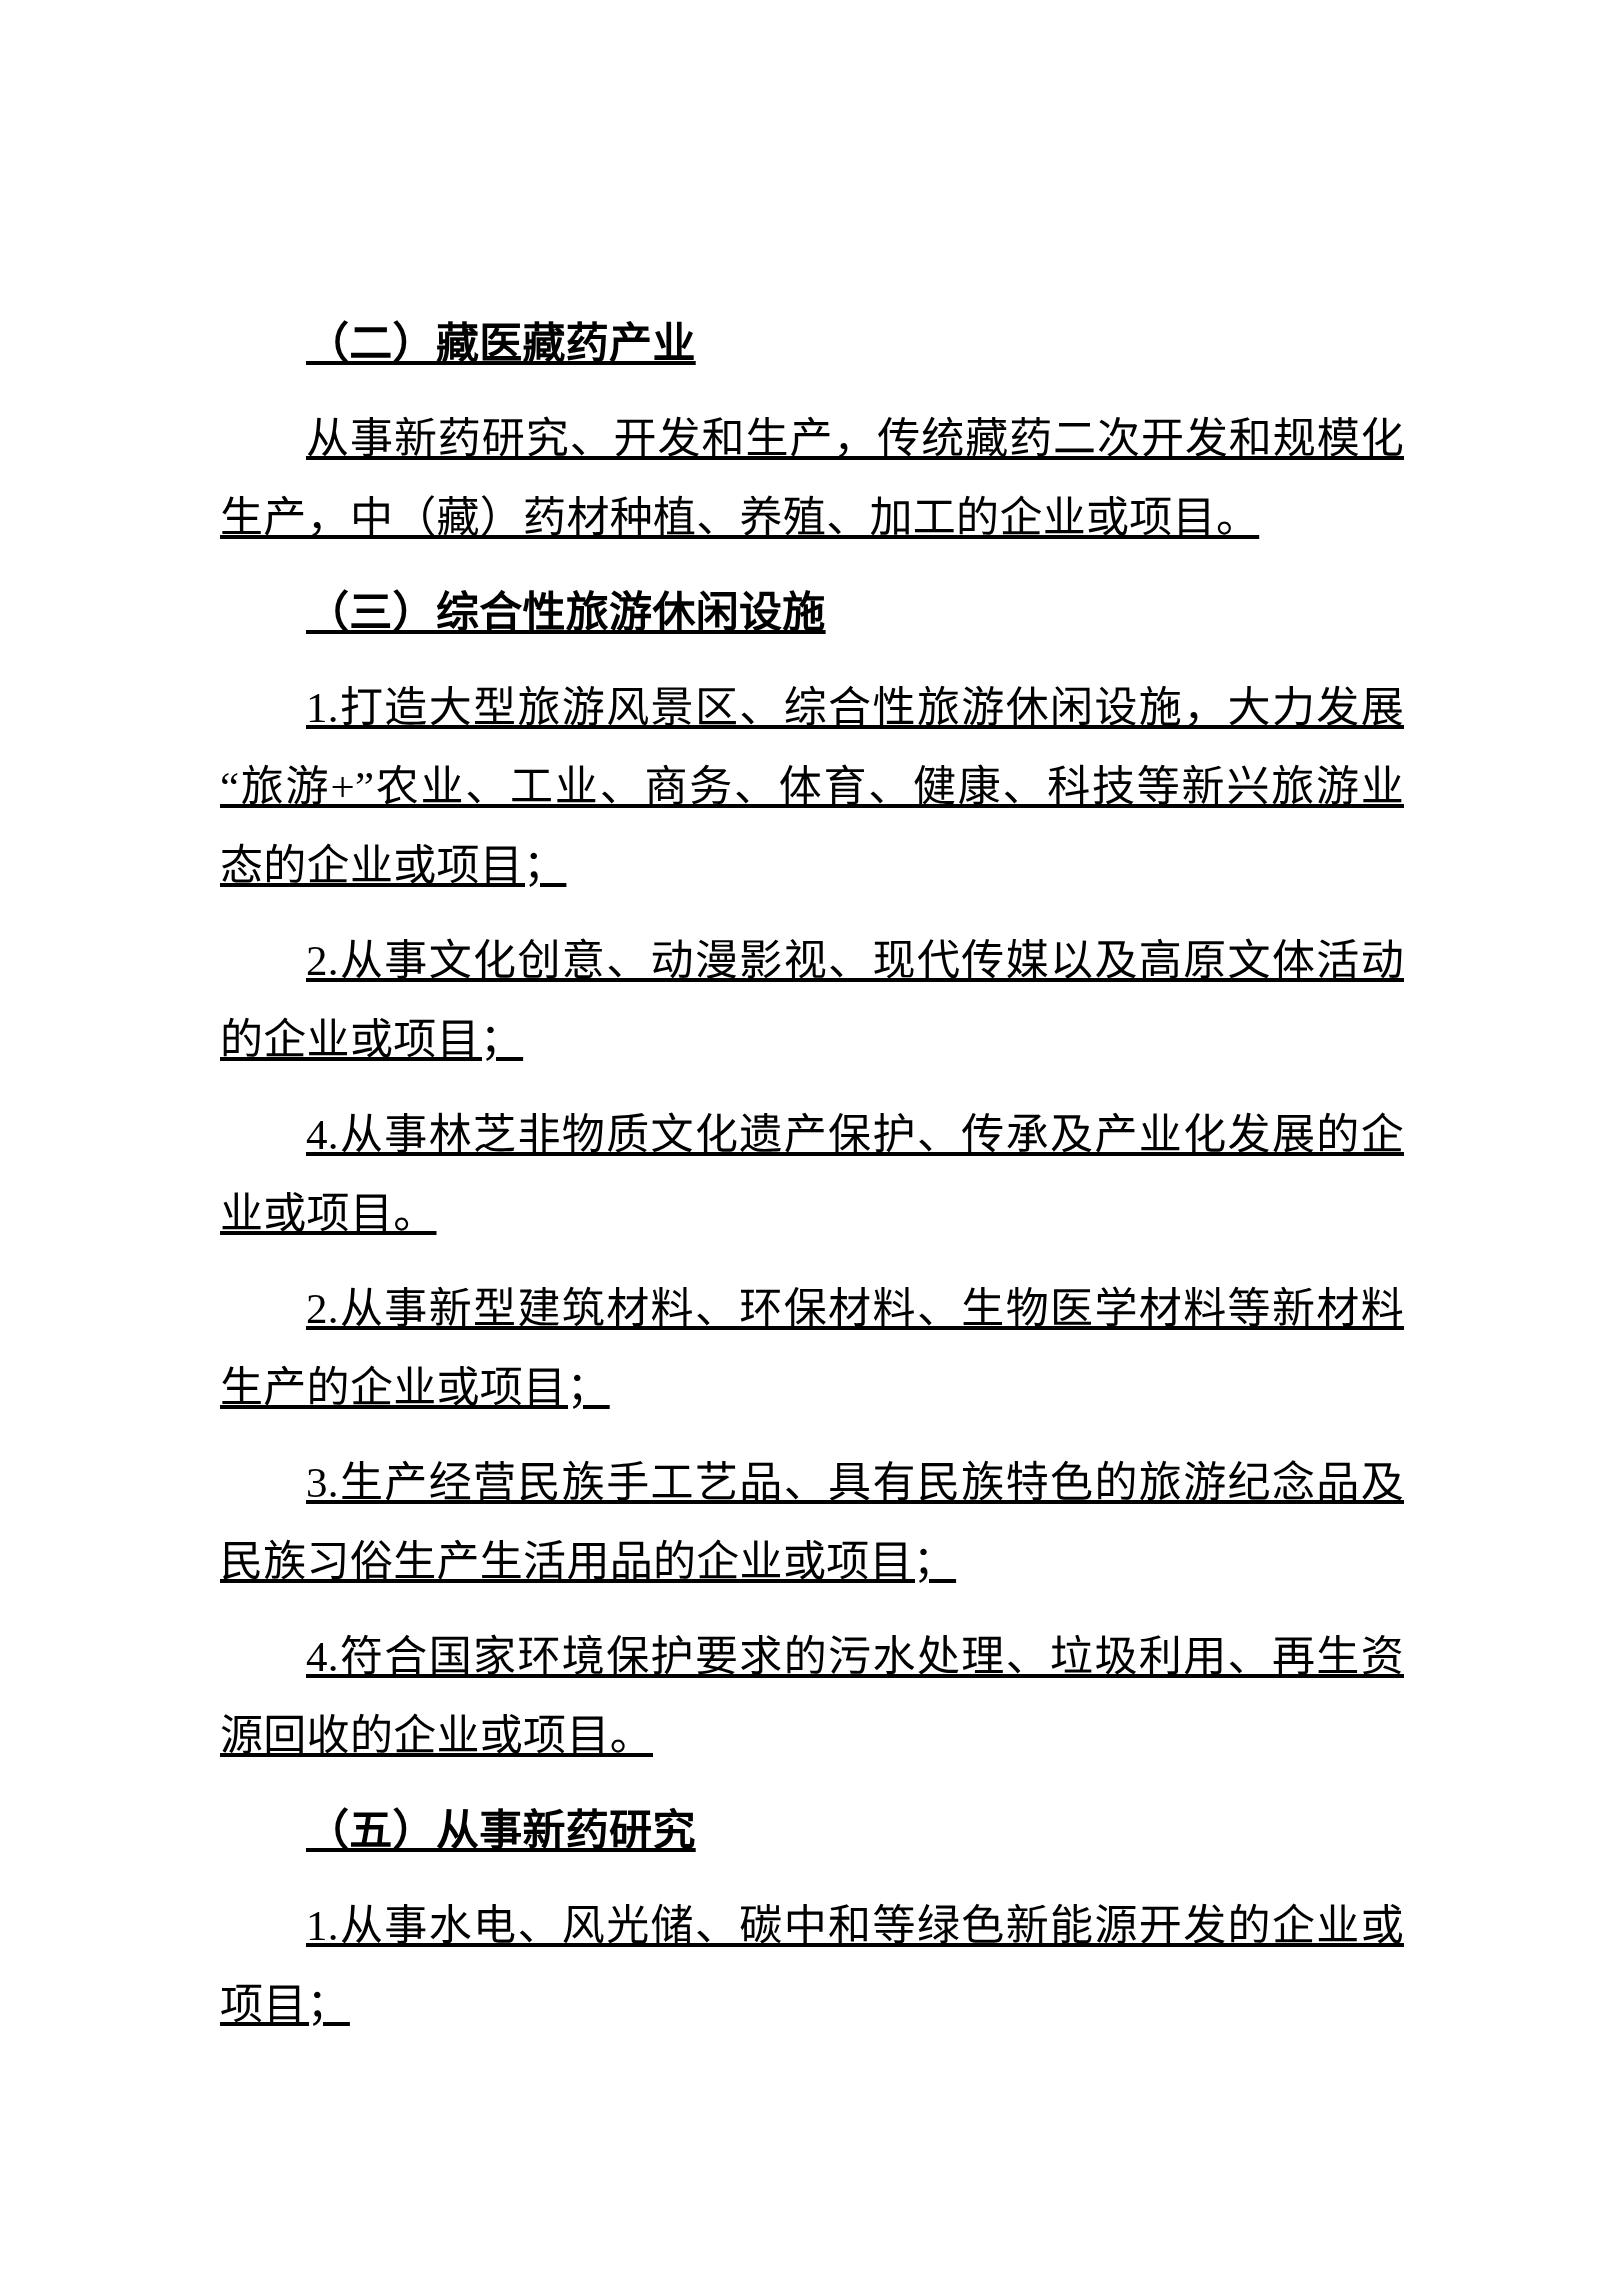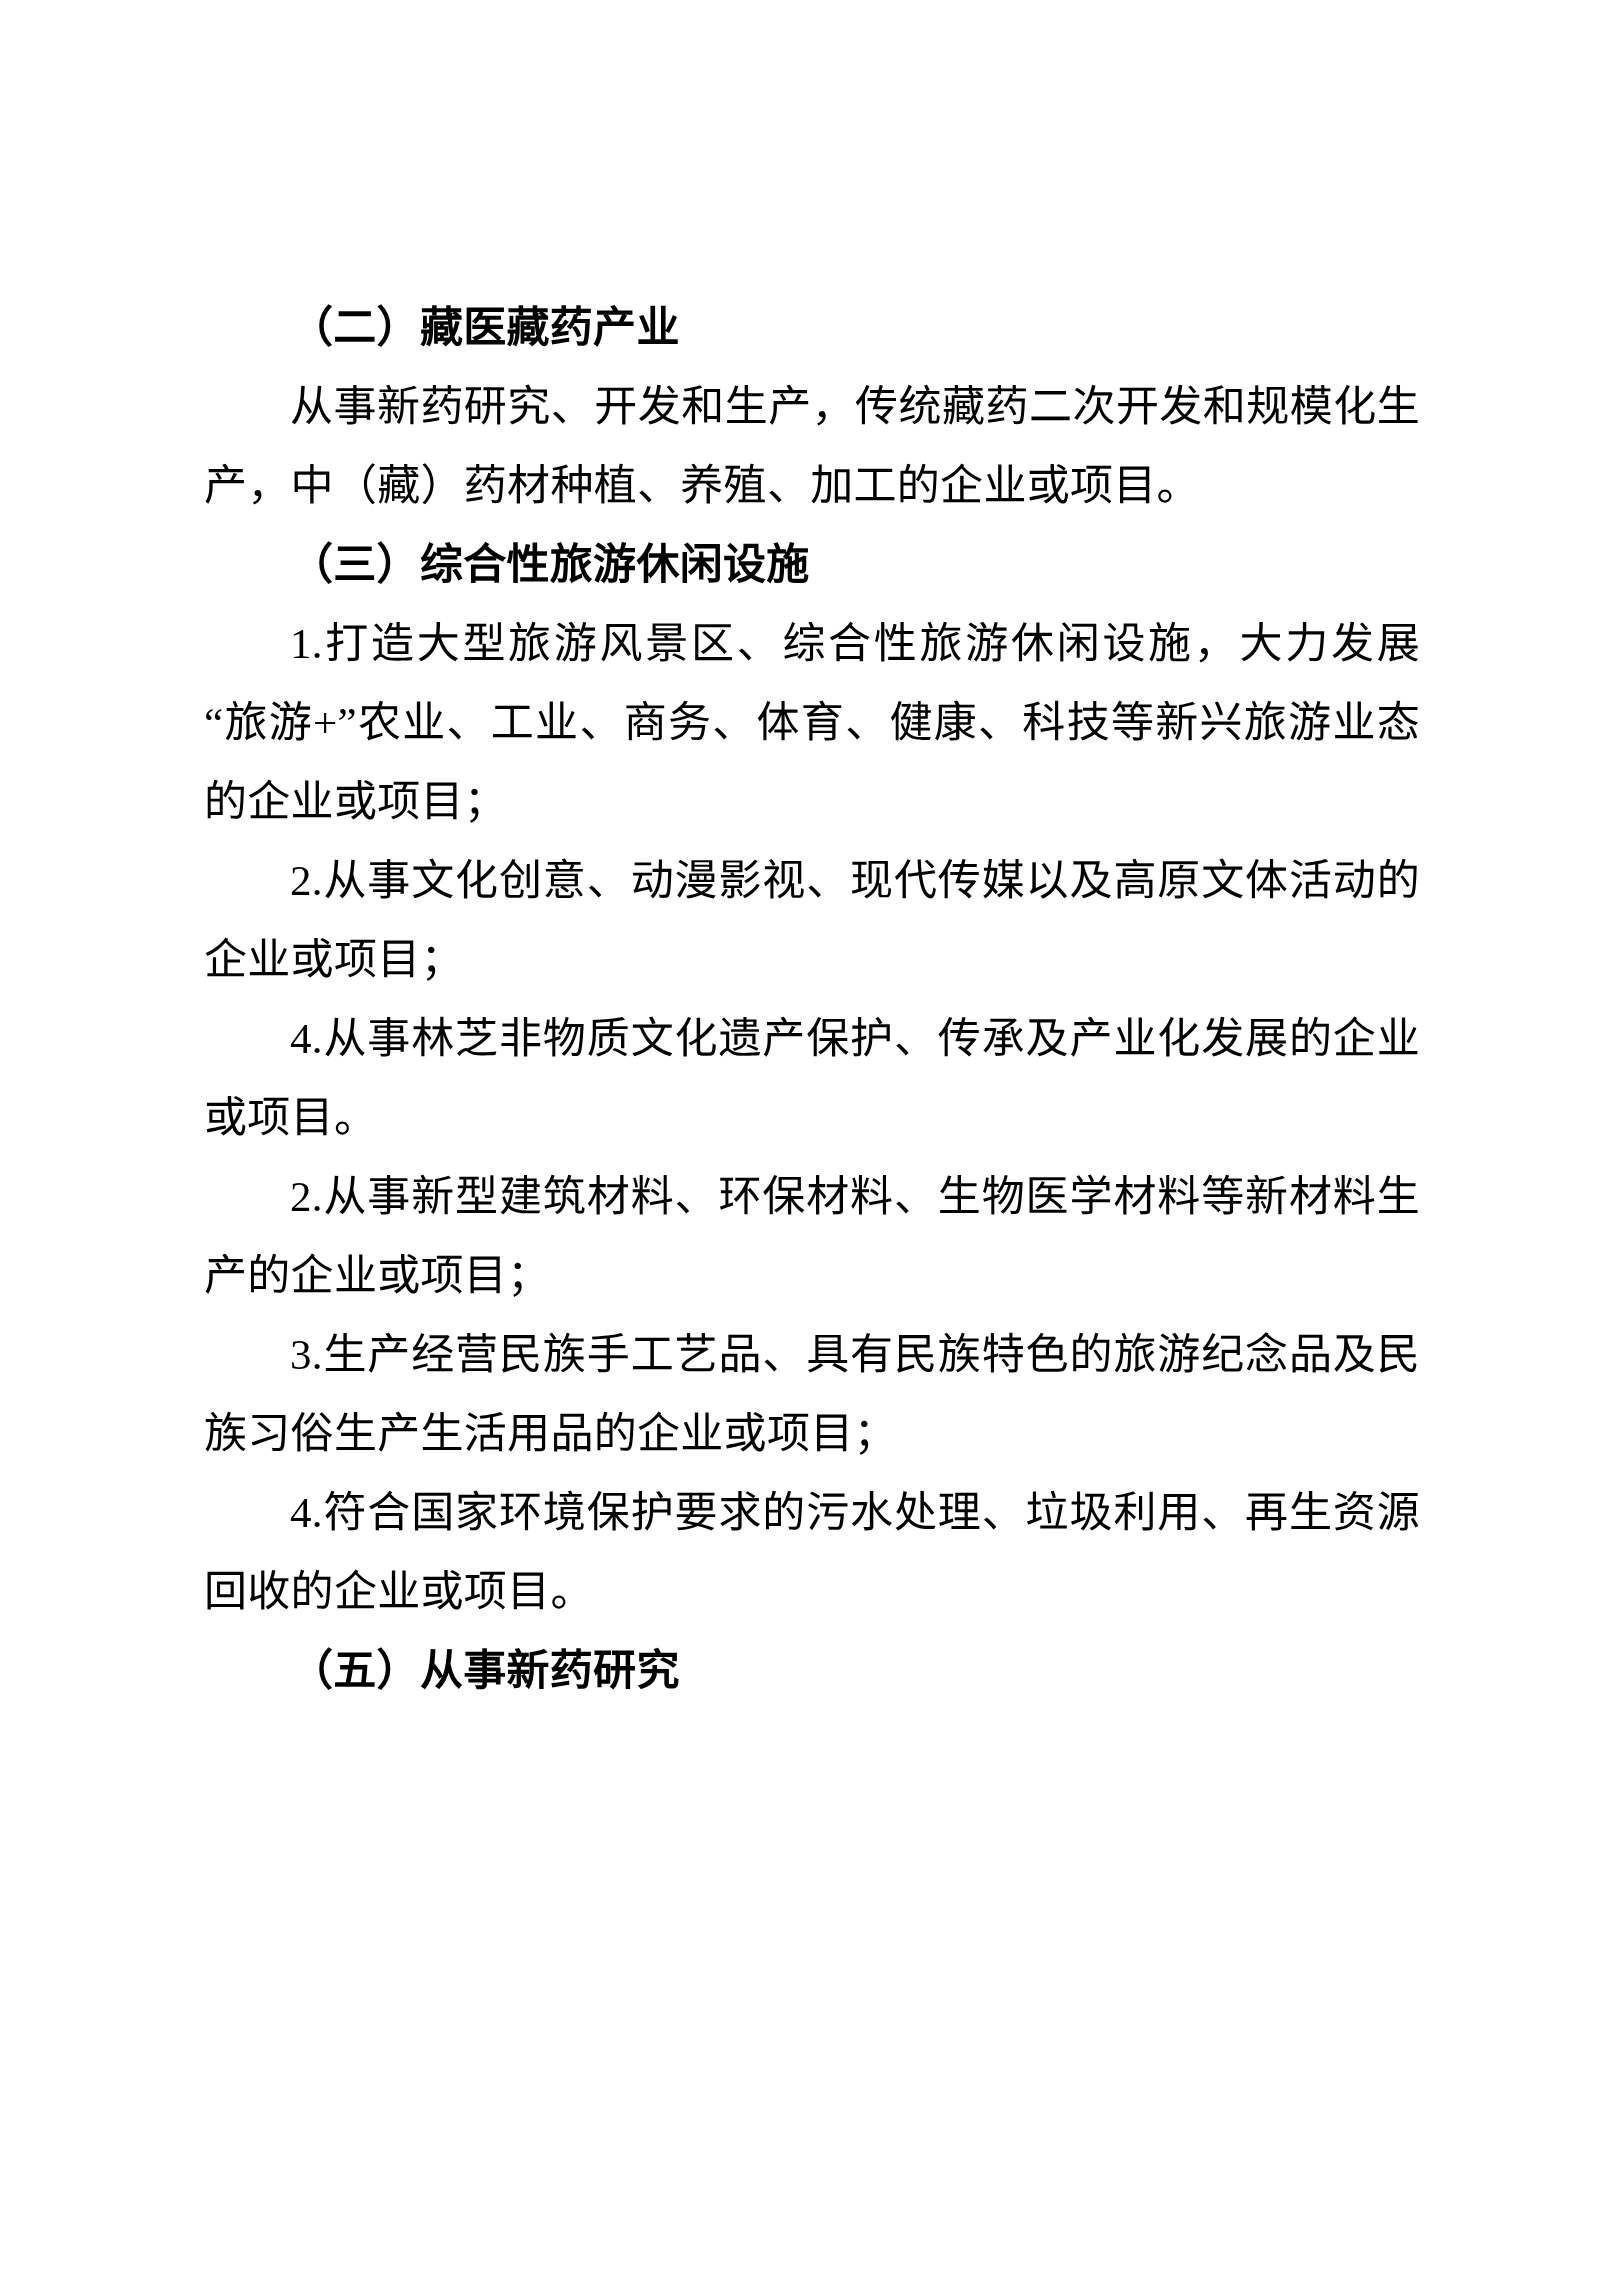--- a/index.html
+++ b/index.html
@@ -21,23 +21,24 @@
     width: 1216px;
     color: #000000;
     font-family: "Liberation Serif", "DejaVu Serif", serif;
     font-size: 43px;
     line-height: 79px;
     text-align: justify;
     text-justify: inter-ideograph;
     letter-spacing: 0.3px;
   }
   .para {
-    margin: 0;
+    margin: 16px;
     padding: 0;
     text-indent: 2em;
+    text-decoration: underline;
   }
   .para.heading {
     font-weight: 700;
   }
   .para.body {
     font-weight: 400;
   }
 </style>
 </head>
 <body>
@@ -47,15 +48,16 @@
       <p class="para heading">（二）藏医藏药产业</p>
       <p class="para body">从事新药研究、开发和生产，传统藏药二次开发和规模化生产，中（藏）药材种植、养殖、加工的企业或项目。</p>
       <p class="para heading">（三）综合性旅游休闲设施</p>
       <p class="para body">1.打造大型旅游风景区、综合性旅游休闲设施，大力发展“旅游+”农业、工业、商务、体育、健康、科技等新兴旅游业态的企业或项目；</p>
       <p class="para body">2.从事文化创意、动漫影视、现代传媒以及高原文体活动的企业或项目；</p>
       <p class="para body">4.从事林芝非物质文化遗产保护、传承及产业化发展的企业或项目。</p>
       <p class="para body">2.从事新型建筑材料、环保材料、生物医学材料等新材料生产的企业或项目；</p>
       <p class="para body">3.生产经营民族手工艺品、具有民族特色的旅游纪念品及民族习俗生产生活用品的企业或项目；</p>
       <p class="para body">4.符合国家环境保护要求的污水处理、垃圾利用、再生资源回收的企业或项目。</p>
       <p class="para heading">（五）从事新药研究</p>
+      <p class="para body">1.从事水电、风光储、碳中和等绿色新能源开发的企业或项目；</p>
     </div>
 </div>
 
 
 </body></html>

